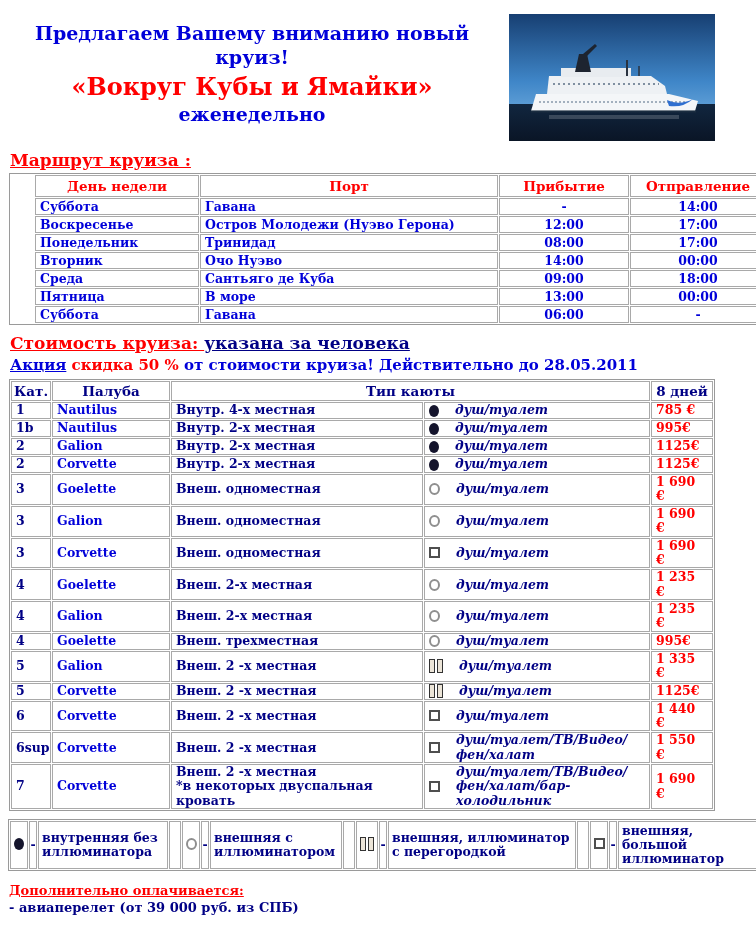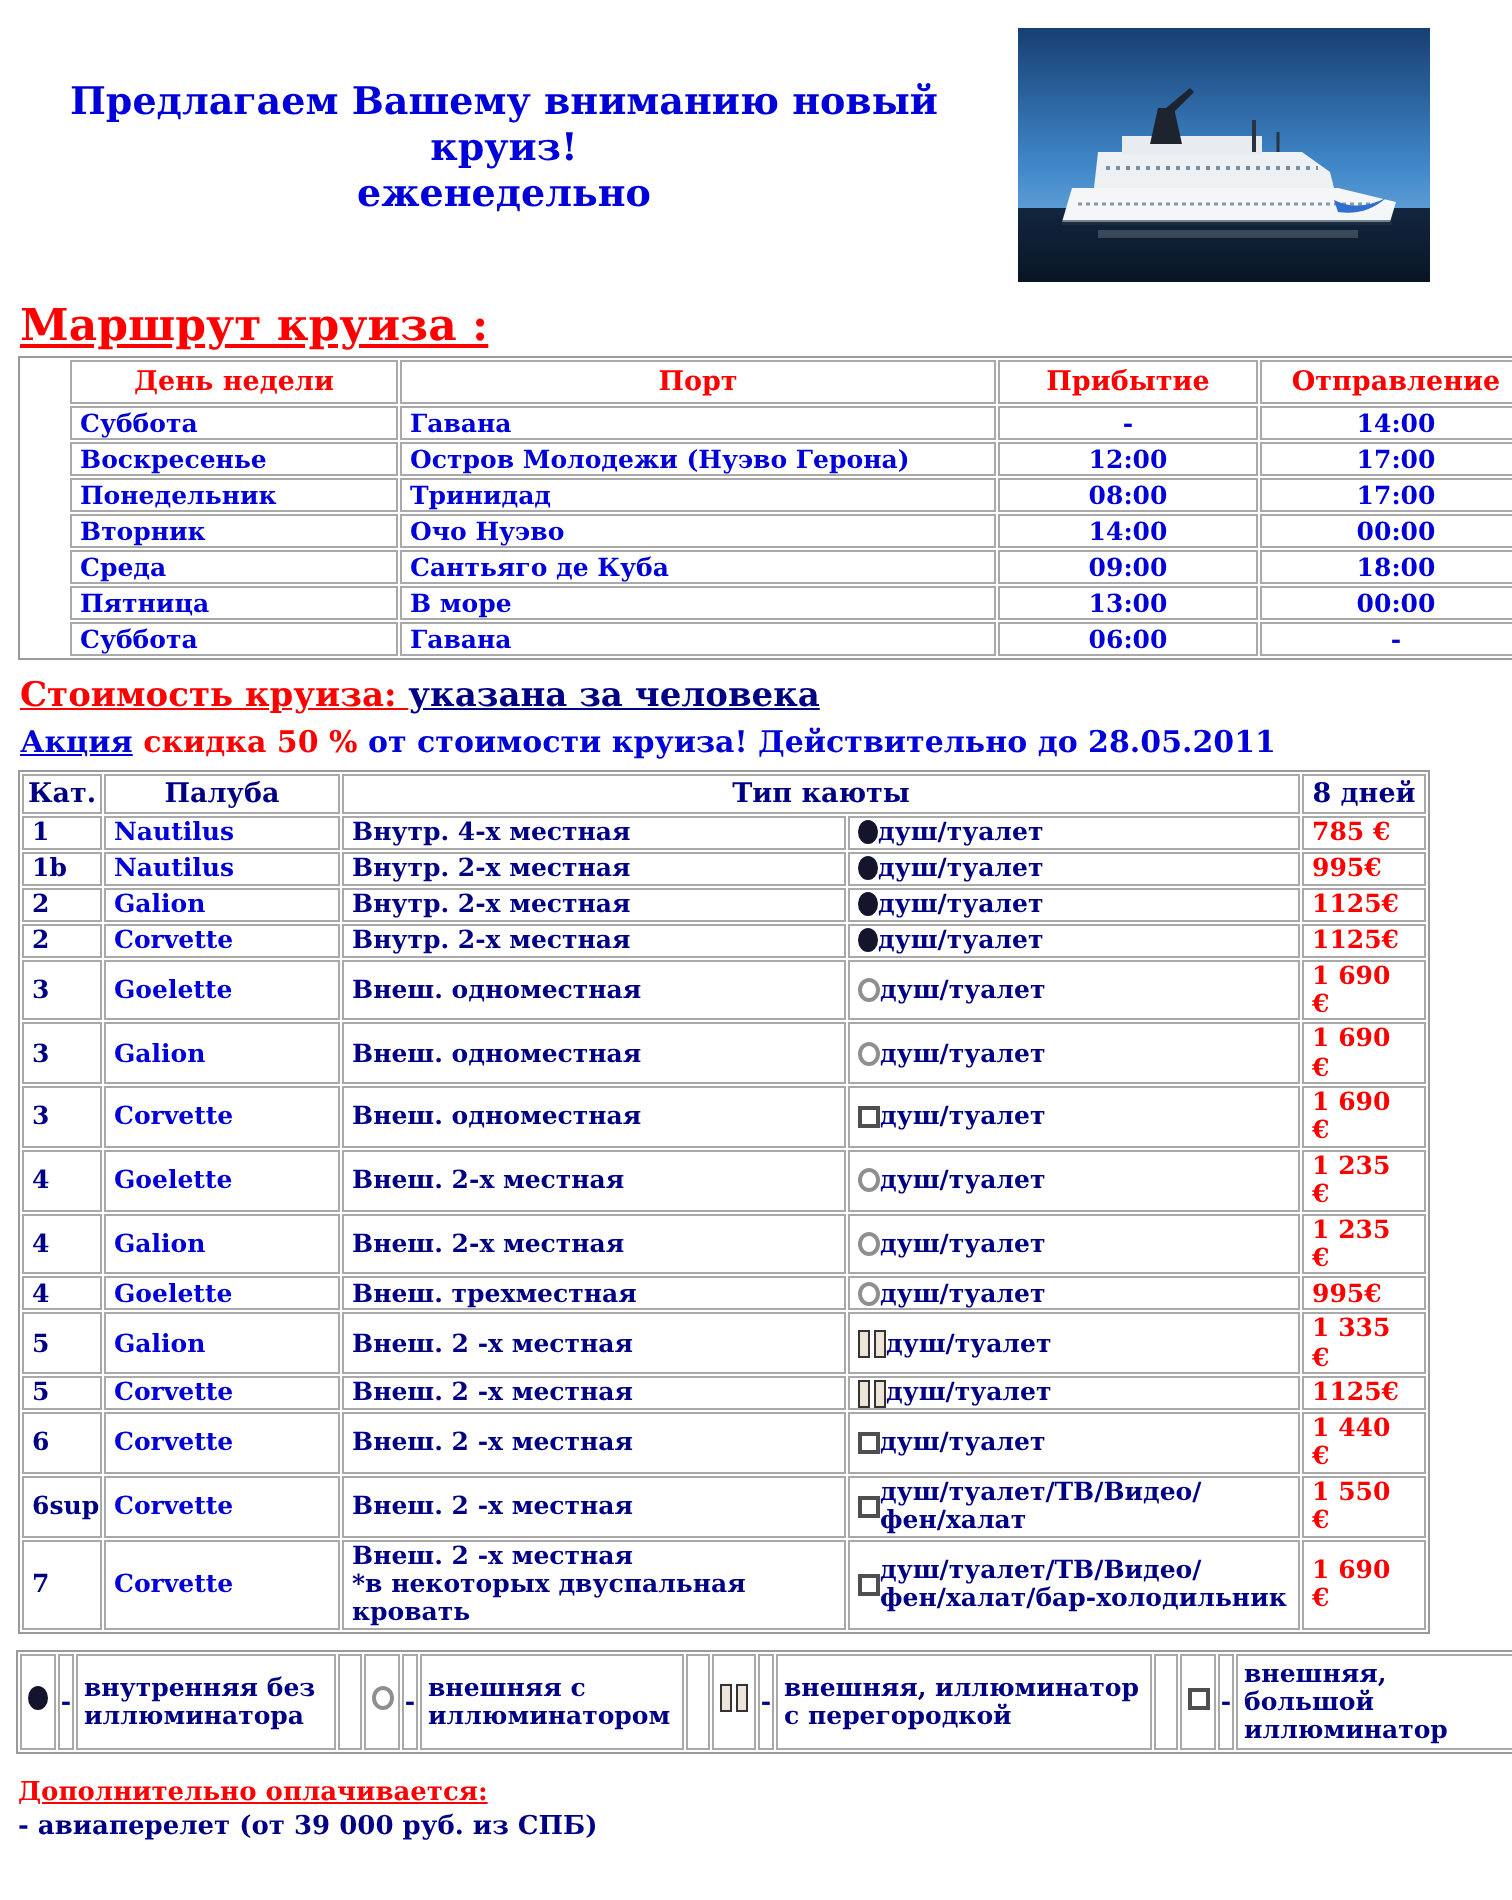--- a/index.html
+++ b/index.html
@@ -9,42 +9,42 @@
   .page{width:756px;height:950px;overflow:hidden;padding:5px 9px 0 9px;background:#fff;}
 
   
   .top{display:flex;align-items:center;}
   .head-text{width:486px;text-align:center;color:var(--blue);margin-top:3px;}
   .h-line{font-size:19px;line-height:1.22;}
   .h-title{font-size:24px;line-height:1.2;color:var(--red);margin:4px 0 2px 0;}
   .ship{width:206px;height:127px;margin:9px 0 0 14px;flex:0 0 auto;display:block;}
 
   
-  .sec-title{display:inline-block;font-size:22px;color:var(--red);text-decoration:underline;margin:10px 0 3px 1px;line-height:1.1;}
+  .sec-title{display:inline-block;font-size:17px;color:var(--red);text-decoration:underline;margin:10px 0 3px 1px;line-height:1.1;}
 
   
   table{border-collapse:separate;border-spacing:1px;border:1px solid #9a9a9a;background:#fff;}
   th,td{border:1px solid var(--bord);padding:0 4px;font-weight:bold;overflow:hidden;}
 
   .itin{width:728px;table-layout:fixed;padding-left:24px;}
   .itin th{color:var(--red);font-size:13.5px;text-align:center;padding:2px 2px;height:20px;}
   .itin td{color:var(--blue);font-size:12.5px;height:17px;white-space:nowrap;}
   .itin td.ctr{text-align:center;}
 
   .price-line{font-size:17px;margin:8px 0 0 1px;line-height:1.2;}
   .promo-line{font-size:15px;margin:3px 0 5px 1px;line-height:1.2;}
   .u{text-decoration:underline;}
   .red{color:var(--red);} .navy{color:var(--navy);} .blue{color:var(--blue);}
 
   .prices{width:698px;table-layout:fixed;margin-top:2px;}
   .prices th{color:var(--navy);font-size:13.5px;text-align:center;padding:1px 2px;height:19px;}
   .prices td{font-size:12.5px;color:var(--navy);height:17px;vertical-align:middle;line-height:1.15;}
   .prices td.deck{color:var(--blue);}
   .prices td.price{color:var(--red);}
-  .amen-wrap{display:flex;align-items:center;gap:0;}
+  .amen-wrap{display:flex;align-items:center;gap:16px;font-style:italic;}
   .amen-text{min-width:0;}
 
   
   .sym{display:inline-block;flex:0 0 auto;}
   .sym[data-sym="filled-circle"]{width:10px;height:12px;background:#14142c;border-radius:50%;}
   .sym[data-sym="open-circle"]{width:11px;height:12px;border:2px solid #8f8f8f;border-radius:50%;background:#fff;}
   .sym[data-sym="square"]{width:11px;height:11px;border:2px solid #4f4f4f;background:#fff;}
   .sym[data-sym="double-window"]{display:inline-flex;gap:2px;border:none;}
   .sym[data-sym="double-window"]::before,
   .sym[data-sym="double-window"]::after{content:"";width:4px;height:12px;border:1px solid #333;background:#ece5d8;display:block;}
@@ -59,20 +59,21 @@
 </style>
 </head>
 <body>
 
 <div class="page">
 
   
   <div class="top">
     <div class="head-text">
       <div class="h-line">Предлагаем Вашему вниманию новый круиз!</div>
+      <div class="h-title">«Вокруг Кубы и Ямайки»</div>
       <div class="h-line">еженедельно</div>
     </div>
     <svg class="ship" viewBox="0 0 206 127" aria-hidden="true">
       <defs>
         <linearGradient id="sky" x1="0" y1="0" x2="0" y2="1">
           <stop offset="0" stop-color="#173f72"></stop>
             <stop offset="0.75" stop-color="#3f86c8"></stop>
             <stop offset="1" stop-color="#5a9bd4"></stop>
         </linearGradient>
         <linearGradient id="sea" x1="0" y1="0" x2="0" y2="1">

